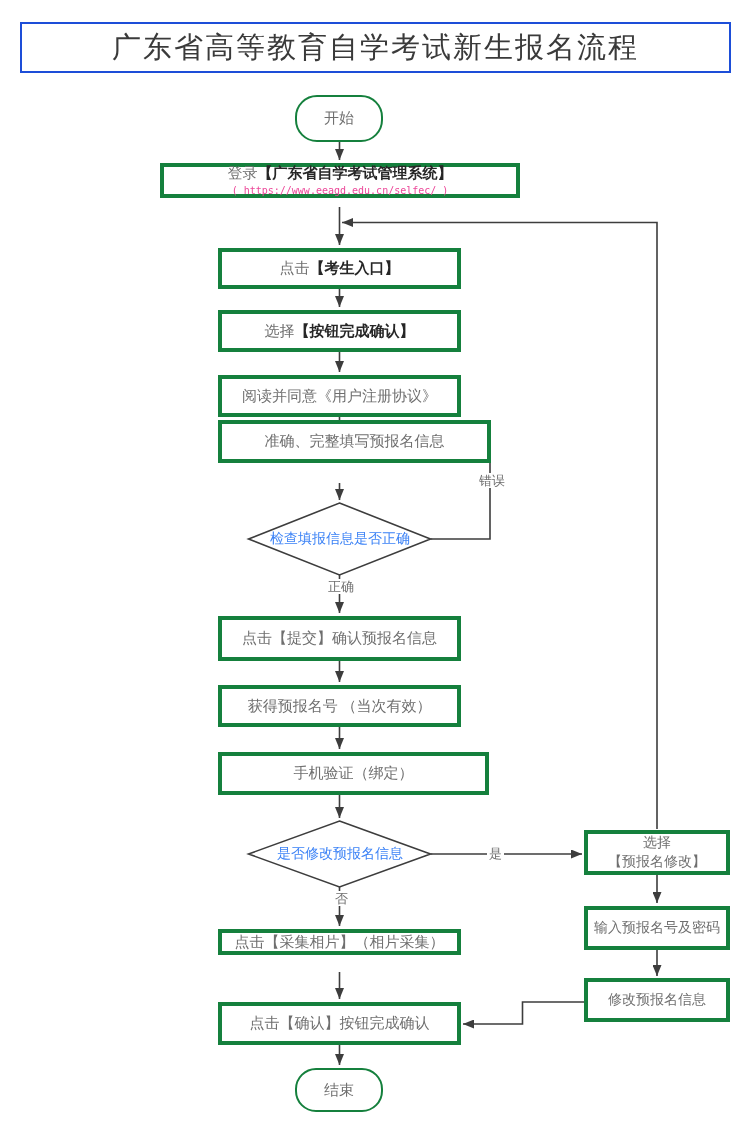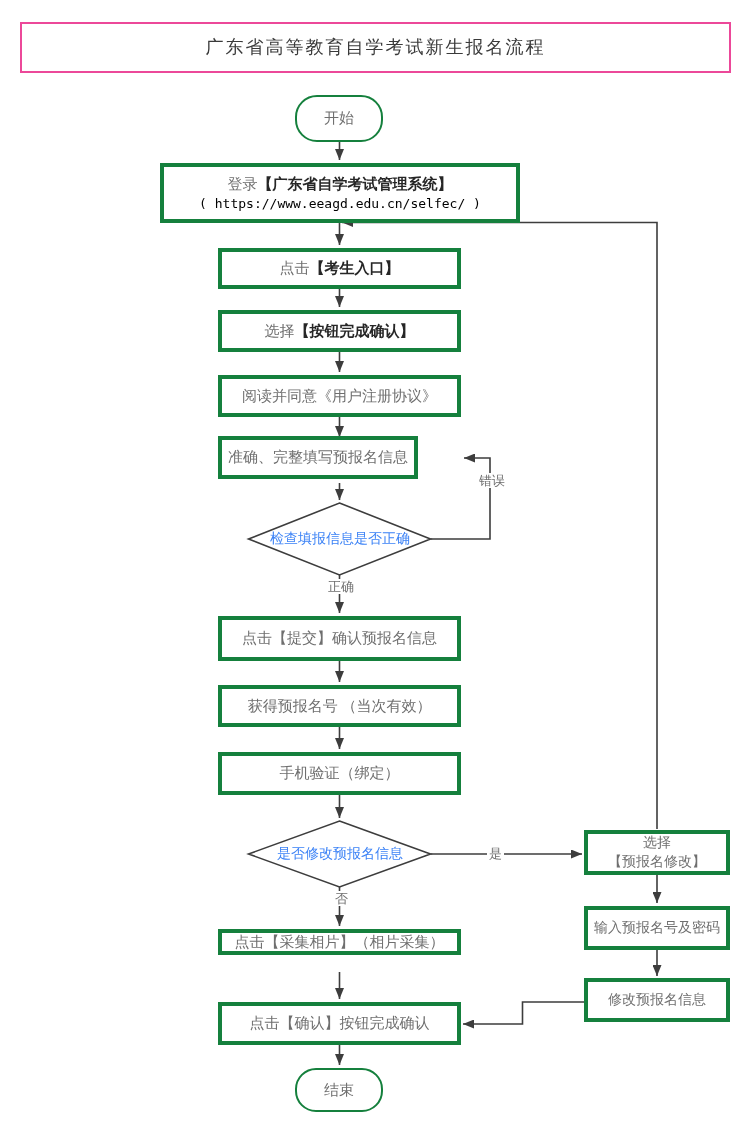--- a/index.html
+++ b/index.html
@@ -10,25 +10,25 @@
   .canvas svg{position:absolute;left:0;top:0;}
   .node{
     position:absolute;box-sizing:border-box;background:#ffffff;
     border:4px solid #15803d;display:flex;flex-direction:column;
     align-items:center;justify-content:center;text-align:center;
     color:#6f6f6f;font-size:15px;line-height:1.35;
   }
   .node .strong{color:#262626;font-weight:bold;}
   .stadium{border-radius:22px;border-width:2px;}
   .title-box{
-    border:2px solid #ec4899;color:#3a3a3a;font-size:18px;letter-spacing:2px;justify-content:center;
+    border:2px solid #1d4ed8;color:#3a3a3a;font-size:29px;letter-spacing:2px;justify-content:center;
   }
   .url{
     font-family:"DejaVu Sans Mono","Liberation Mono",monospace;
-    font-size:13px;color:#000000;margin-top:1px;
+    font-size:10px;color:#ec4899;margin-top:1px;
   }
   .dtext{
     position:absolute;display:flex;align-items:center;justify-content:center;
     text-align:center;color:#3b82f6;font-size:14px;background:transparent;
   }
   .blabel{
     position:absolute;background:#ffffff;color:#6f6f6f;font-size:13px;
     padding:0 2px;line-height:15px;
   }
   .rbox{font-size:14px;}
@@ -70,21 +70,21 @@
   </svg>
 
   <div class="node title-box" style="left:20px;top:22px;width:711px;height:51px;">
     <span>广东省高等教育自学考试新生报名流程</span>
   </div>
 
   <div class="node stadium" style="left:295px;top:95px;width:88px;height:47px;">
     <span>开始</span>
   </div>
 
-  <div class="node" style="left:160px;top:163px;width:360px;height:60px;">
+  <div class="node" style="left:160px;top:163px;width:360px;height:35px;">
     <div>
       <span>登录</span><span class="strong">【广东省自学考试管理系统】</span>
     </div>
     <div class="url">( https://www.eeagd.edu.cn/selfec/ )</div>
   </div>
 
   <div class="node" style="left:218px;top:248px;width:243px;height:41px;">
     <div>
       <span>点击</span><span class="strong">【考生入口】</span>
     </div>
@@ -93,40 +93,40 @@
   <div class="node" style="left:218px;top:310px;width:243px;height:42px;">
     <div>
       <span>选择</span><span class="strong">【按钮完成确认】</span>
     </div>
   </div>
 
   <div class="node" style="left:218px;top:375px;width:243px;height:42px;">
     <span>阅读并同意《用户注册协议》</span>
   </div>
 
-  <div class="node" style="left:218px;top:436px;width:200px;height:43px;">
+  <div class="node" style="left:218px;top:420px;width:273px;height:43px;">
     <span>准确、完整填写预报名信息</span>
   </div>
 
   <div class="dtext" style="left:250px;top:525px;width:180px;height:28px;">检查填报信息是否正确</div>
 
   <div class="blabel" style="left:477px;top:473px;">错误</div>
   <div class="blabel" style="left:326px;top:579px;">正确</div>
   <div class="blabel" style="left:487px;top:846px;">是</div>
   <div class="blabel" style="left:333px;top:891px;">否</div>
 
   <div class="node" style="left:218px;top:616px;width:243px;height:45px;">
     <span>点击【提交】确认预报名信息</span>
   </div>
 
   <div class="node" style="left:218px;top:685px;width:243px;height:42px;">
     <span>获得预报名号 （当次有效）</span>
   </div>
 
-  <div class="node" style="left:218px;top:752px;width:243px;height:43px;">
+  <div class="node" style="left:218px;top:752px;width:271px;height:43px;">
     <span>手机验证（绑定）</span>
   </div>
 
   <div class="dtext" style="left:250px;top:840px;width:180px;height:28px;">是否修改预报名信息</div>
 
   <div class="node" style="left:218px;top:929px;width:243px;height:26px;">
     <span>点击【采集相片】（相片采集）</span>
   </div>
 
   <div class="node" style="left:218px;top:1002px;width:243px;height:43px;">

